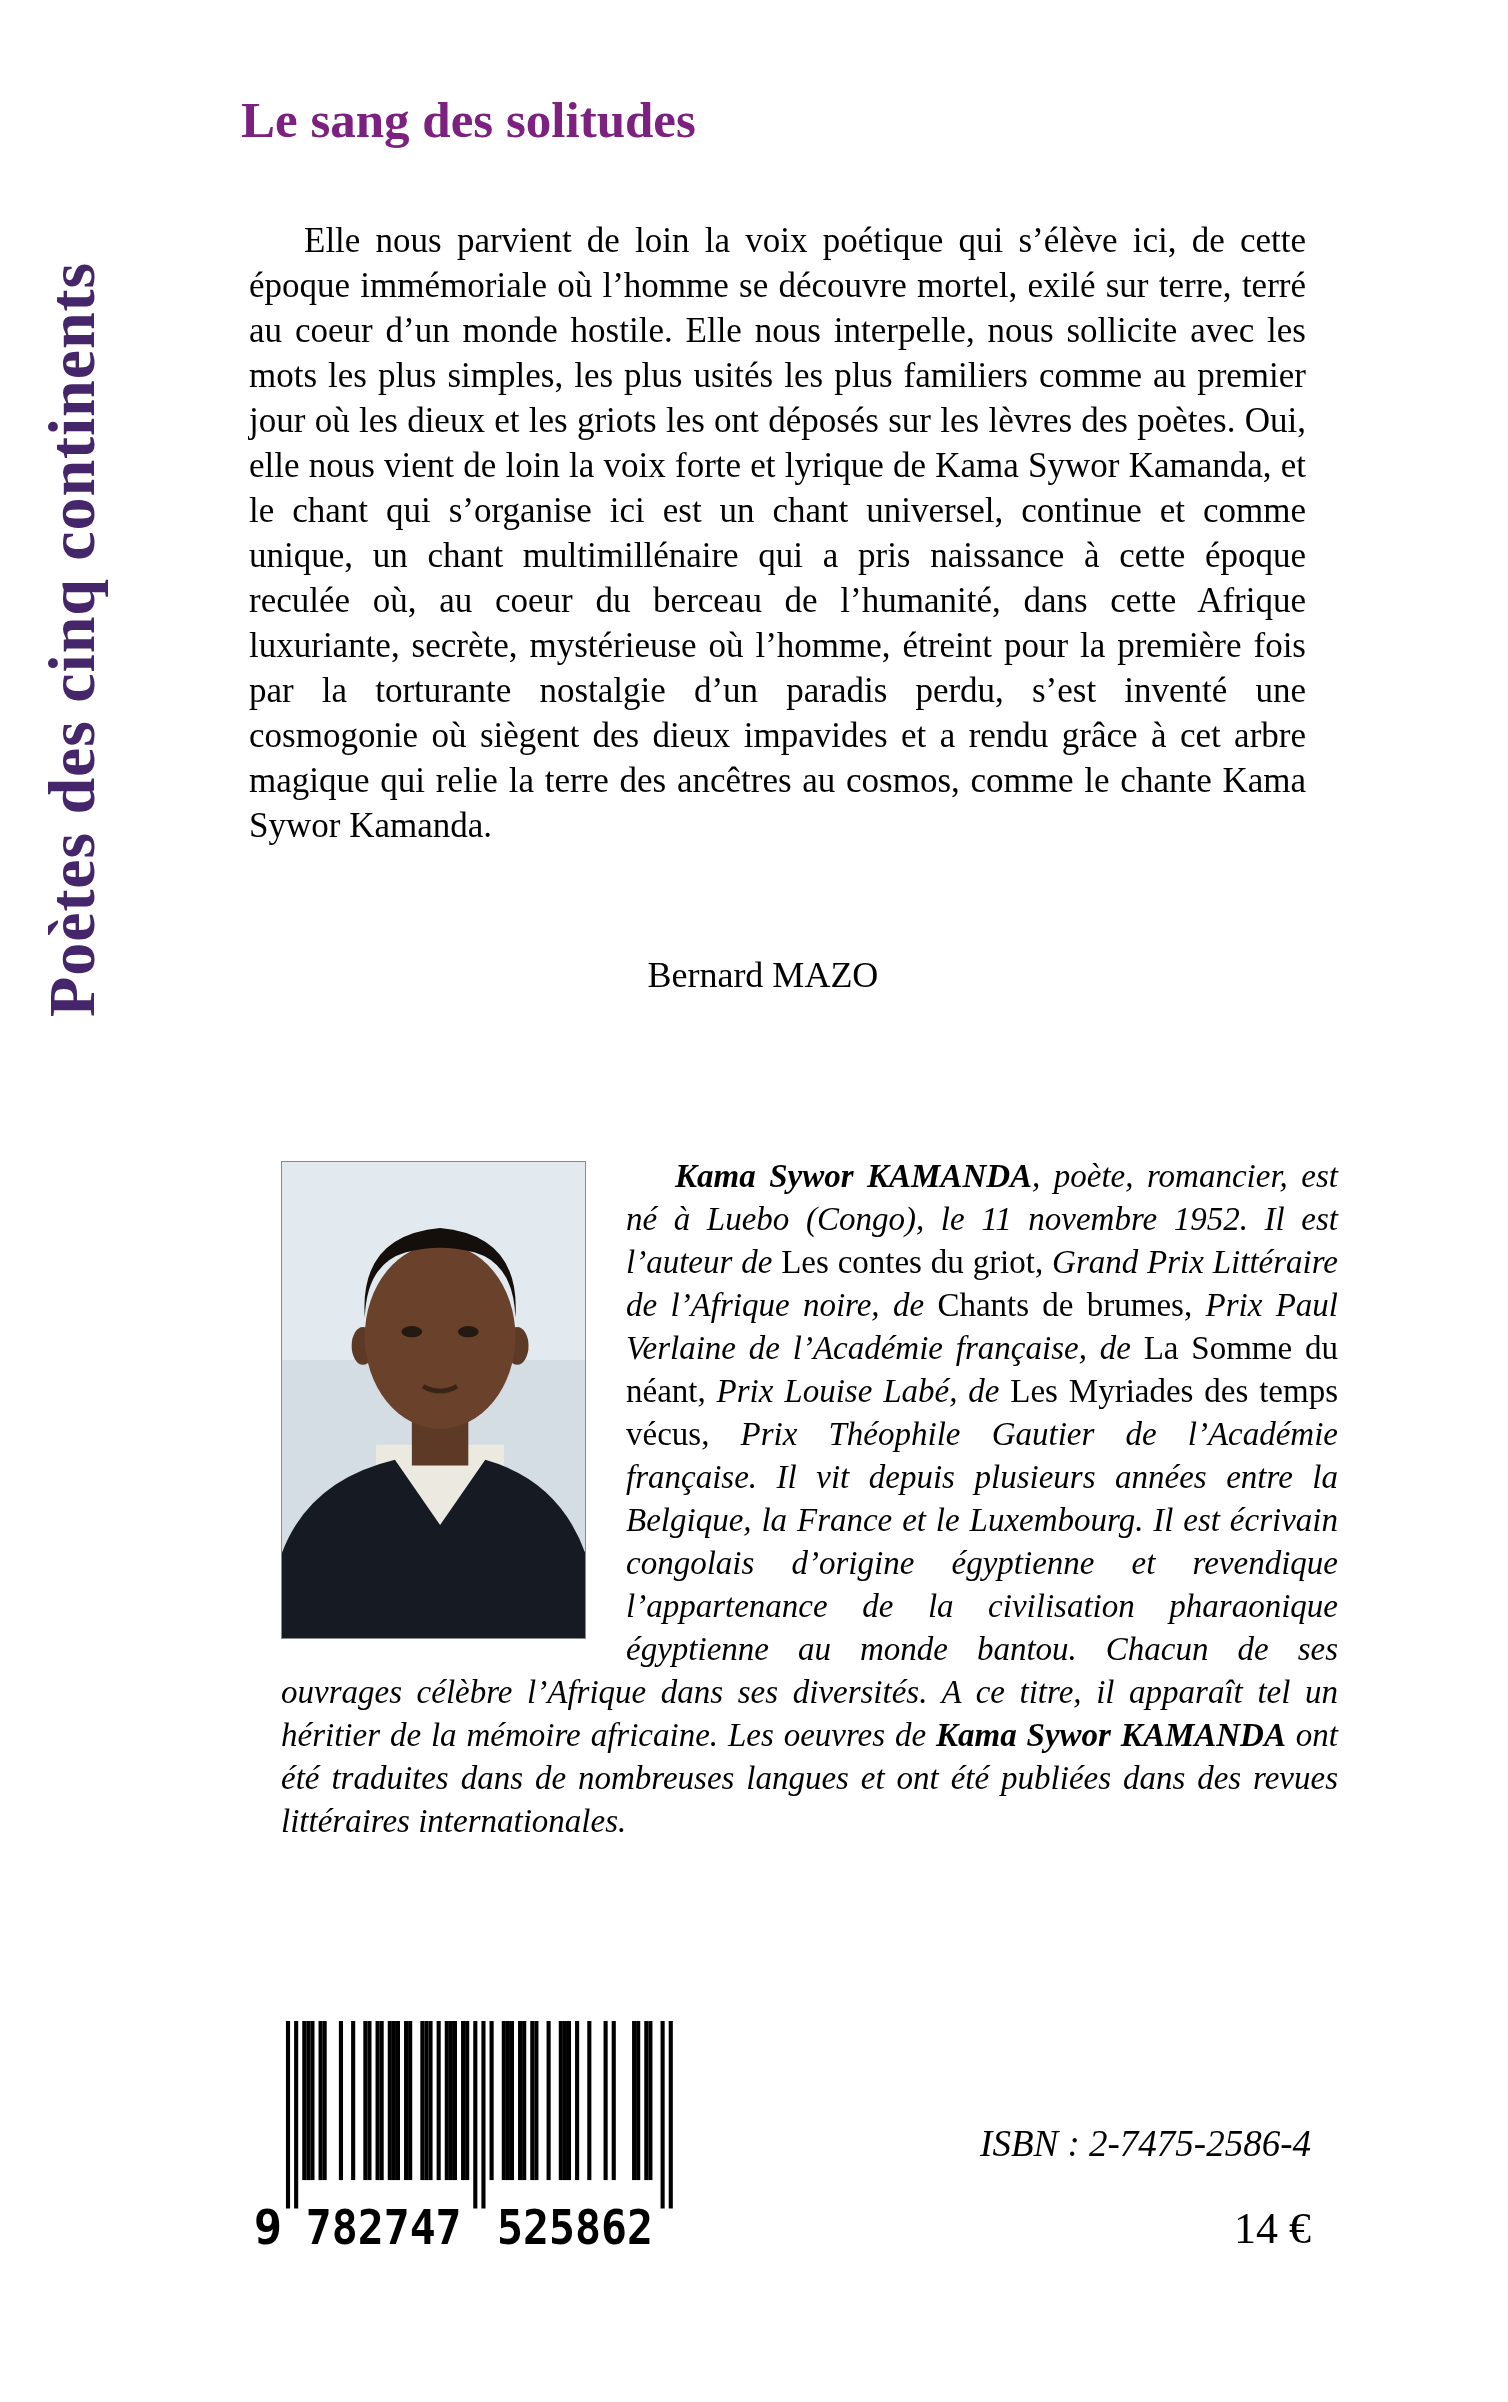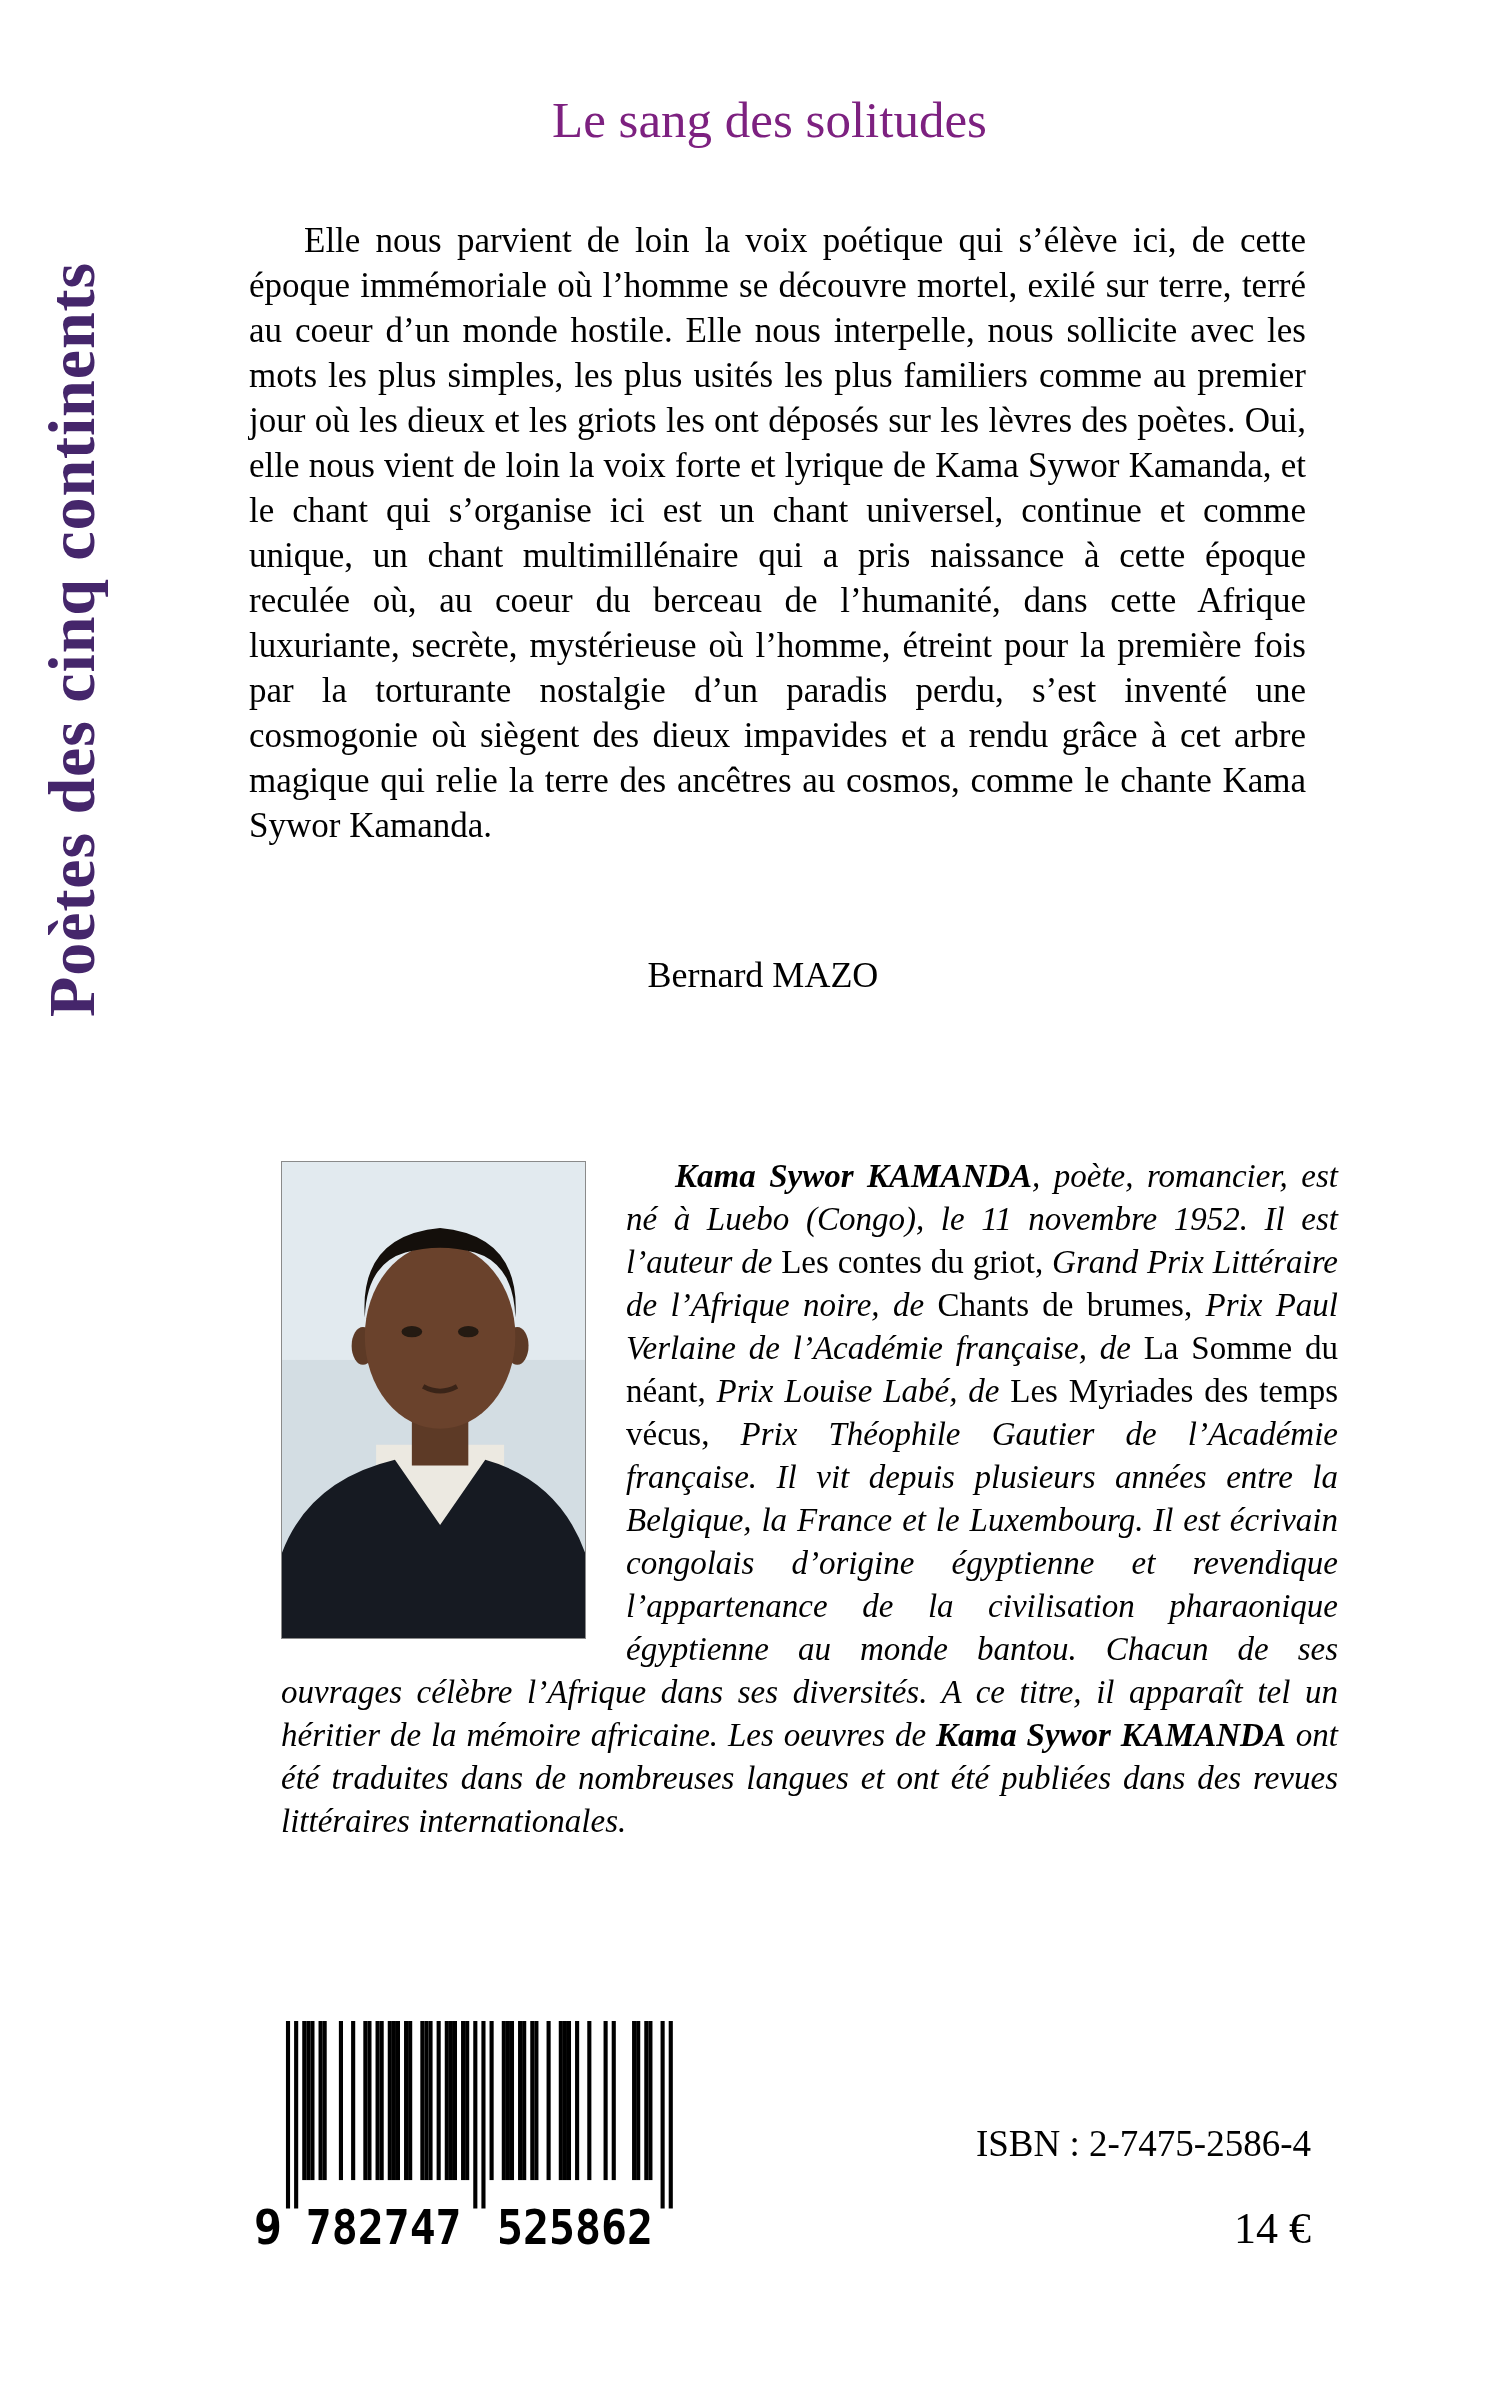--- a/index.html
+++ b/index.html
@@ -13,21 +13,21 @@
     display:flex;align-items:center;justify-content:center;
   }
   .collection-strip span{
     writing-mode:vertical-rl;transform:rotate(180deg);
     font-size:66px;font-weight:bold;color:var(--collection_purple,#45266b);
     white-space:nowrap;letter-spacing:0.9px;
   }
   
   .book-title{
     position:absolute;left:241px;top:91px;width:1057px;margin:0;
-    text-align:center;font-size:51px;font-weight:normal;
+    text-align:left;font-size:51px;font-weight:bold;
     color:var(--title_purple,#7d2180);
   }
   
   .blurb{
     position:absolute;left:241px;top:210px;width:1057px;margin:8px;
     font-size:35px;line-height:45px;text-align:justify;text-indent:55px;
   }
   .signature{
     position:absolute;left:241px;top:954px;width:1057px;
     text-align:center;font-size:36px;padding-right:13.2px;box-sizing:border-box;
@@ -48,21 +48,21 @@
   .seg-r{font-style:normal;}
   
   .barcode-wrap{position:absolute;left:248px;top:2021px;}
   #barcode-svg rect{fill:#000;}
   .bc-digits{
     font-family:"DejaVu Sans Mono",monospace;font-size:50px;
     font-weight:bold;fill:#000;
   }
   .isbn{
     position:absolute;right:197px;top:2122px;width:662px;
-    text-align:right;font-size:37px;
+    text-align:right;font-size:37px;font-style:italic;
   }
   .price{
     position:absolute;right:197px;top:2203px;width:662px;
     text-align:right;font-size:44px;
   }
 </style>
 </head>
 <body>
 
 <div class="cover">

